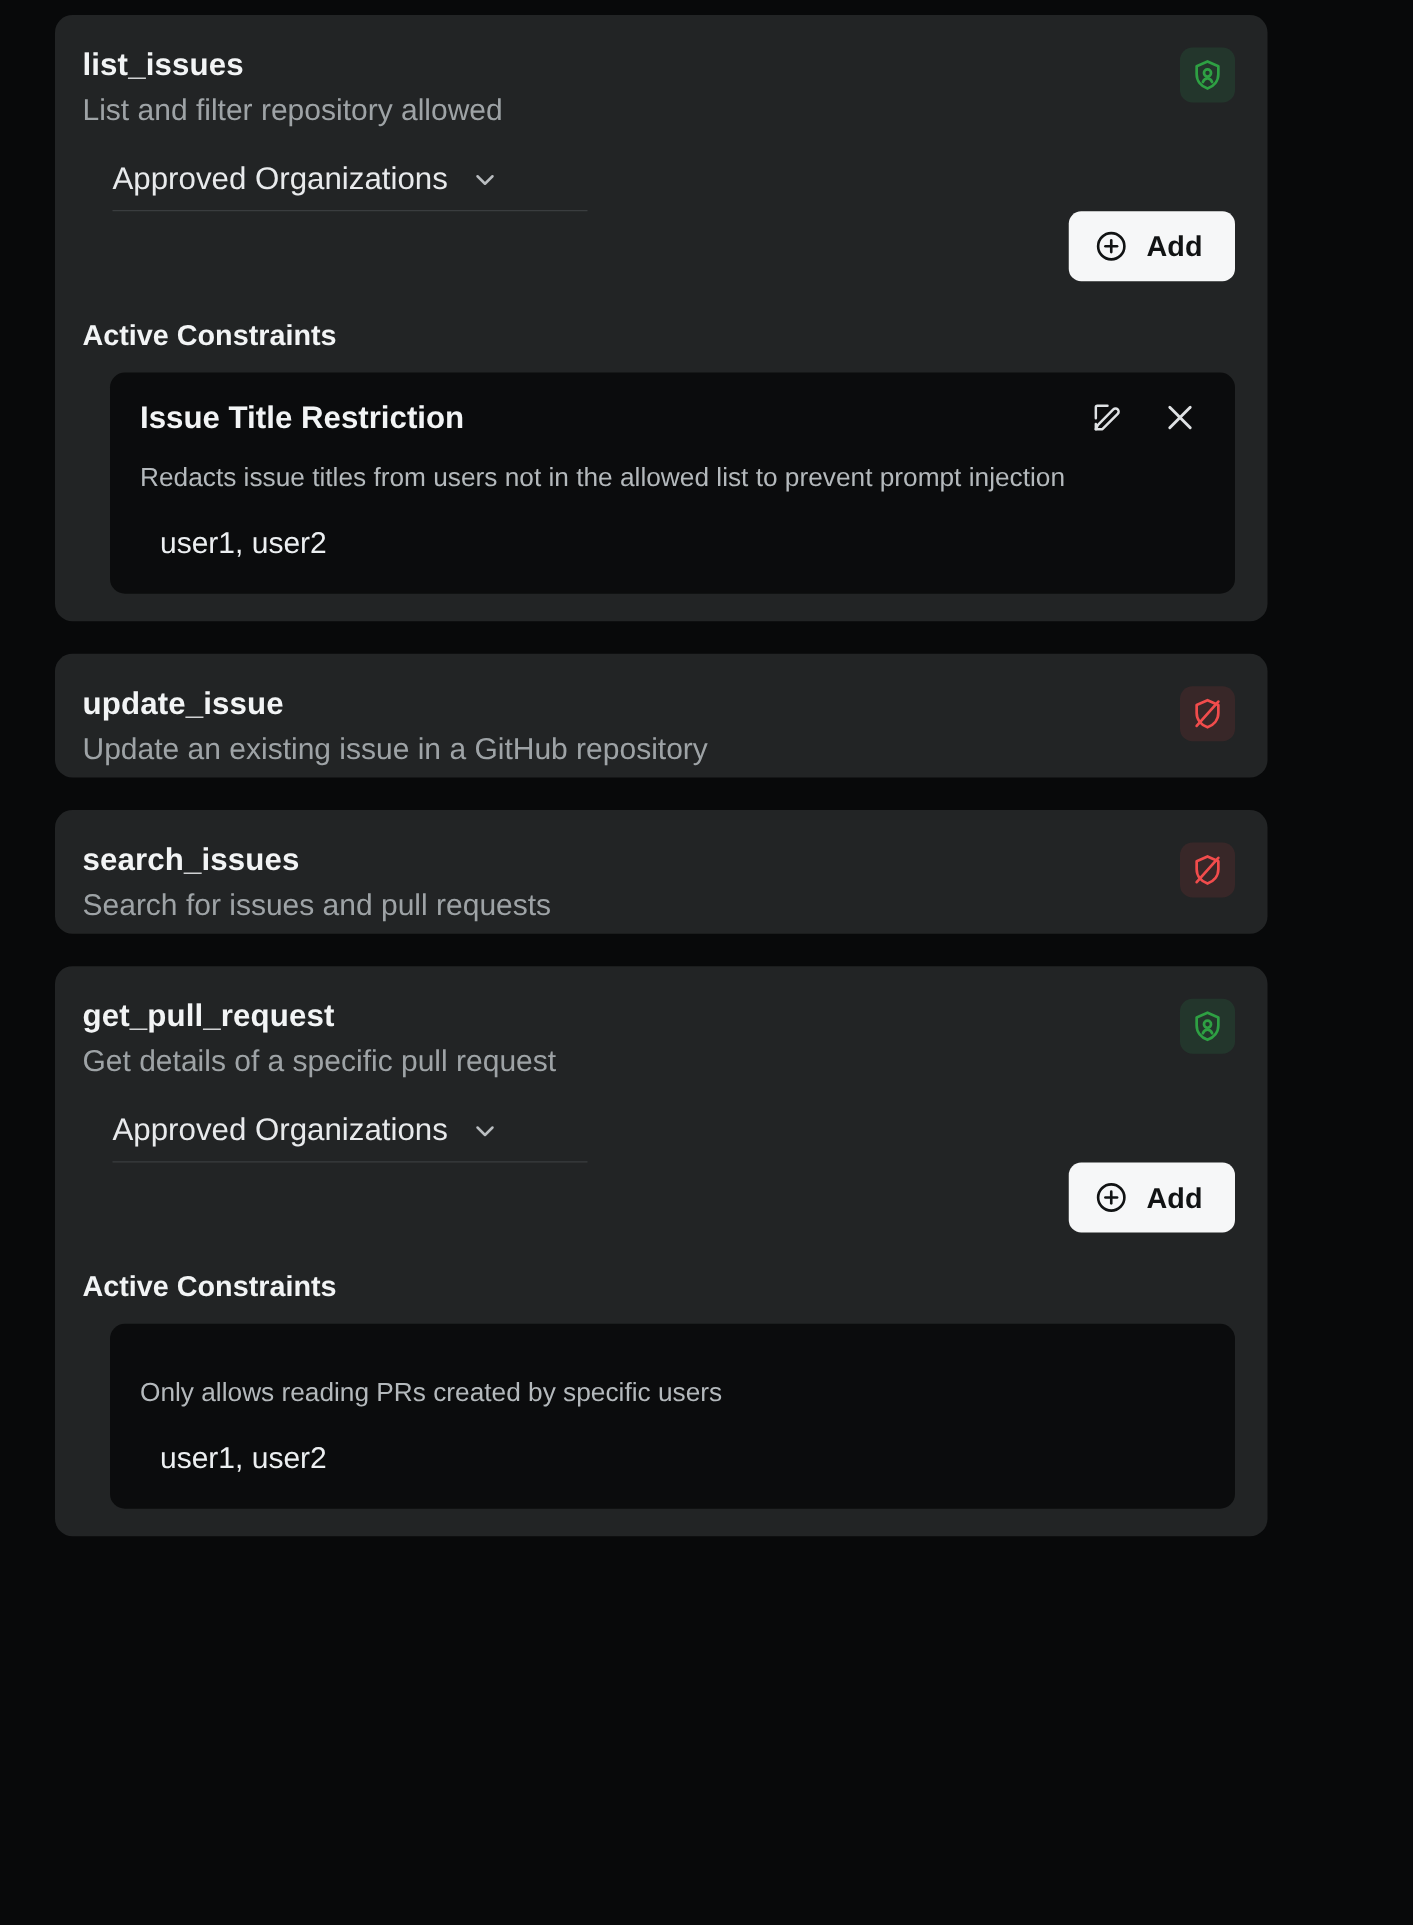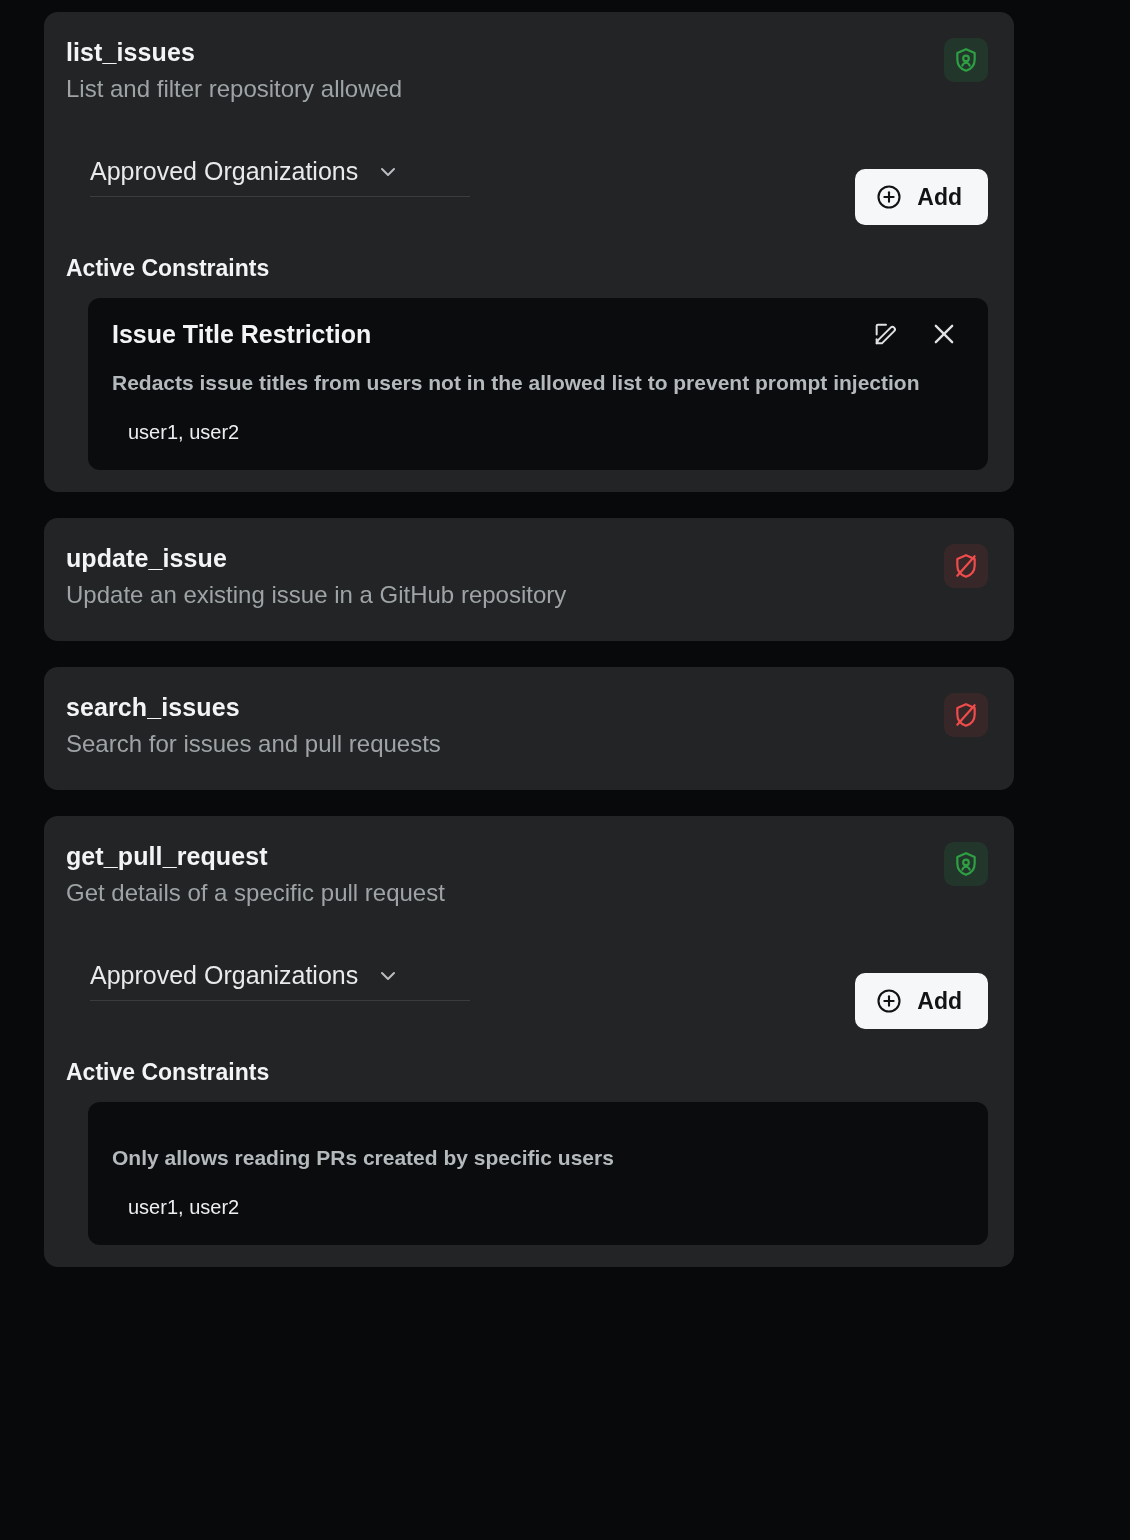--- a/index.html
+++ b/index.html
@@ -16,21 +16,21 @@
     background: #08090a;
     padding: 12px 30px 0 44px;
   }
 
   .tool-card {
     background: #222425;
     border-radius: 14px;
     margin-bottom: 26px;
     padding: 26px 26px 22px 22px;
   }
-  .tool-card.compact { padding-bottom: 32px; }
+  .tool-card.compact { padding-bottom: 8px; }
 
   .tool-head {
     display: flex;
     align-items: flex-start;
     justify-content: space-between;
   }
   .tool-title {
     color: #f2f4f5;
     font-size: 25px;
     font-weight: bold;
@@ -47,21 +47,21 @@
     width: 44px; height: 44px;
     display: flex; align-items: center; justify-content: center;
     border-radius: 10px;
     flex: 0 0 auto;
   }
   .shield-wrap.on  { background: rgba(40,170,90,0.14); }
   .shield-wrap.off { background: rgba(255,70,70,0.10); }
 
   .ctrl-row {
     display: flex;
-    align-items: center;
+    align-items: flex-start;
     justify-content: space-between;
     margin-top: 26px;
     padding-left: 24px;
   }
   .select {
     display: flex;
     align-items: center;
     gap: 18px;
     border-bottom: 1px solid #3a3d3f;
     padding-bottom: 10px;
@@ -118,25 +118,25 @@
   }
   .c-actions { display: flex; align-items: center; gap: 30px; padding-right: 6px;}
   .icon-btn {
     background: none; border: none; cursor: pointer;
     color: #dfe2e4; display: flex; align-items: center; padding: 0;
   }
   .c-desc {
     color: #b4b9bc;
     font-size: 21px;
     margin-top: 22px;
-    font-weight: 700;
+    font-weight: 400;
   }
   .c-value {
     color: #eceff1;
-    font-size: 20px;
+    font-size: 24px;
     margin-top: 26px;
     margin-left: 16px;
     font-weight: 500;
   }
 </style>
 </head>
 <body>
 
 <div class="page">
 

